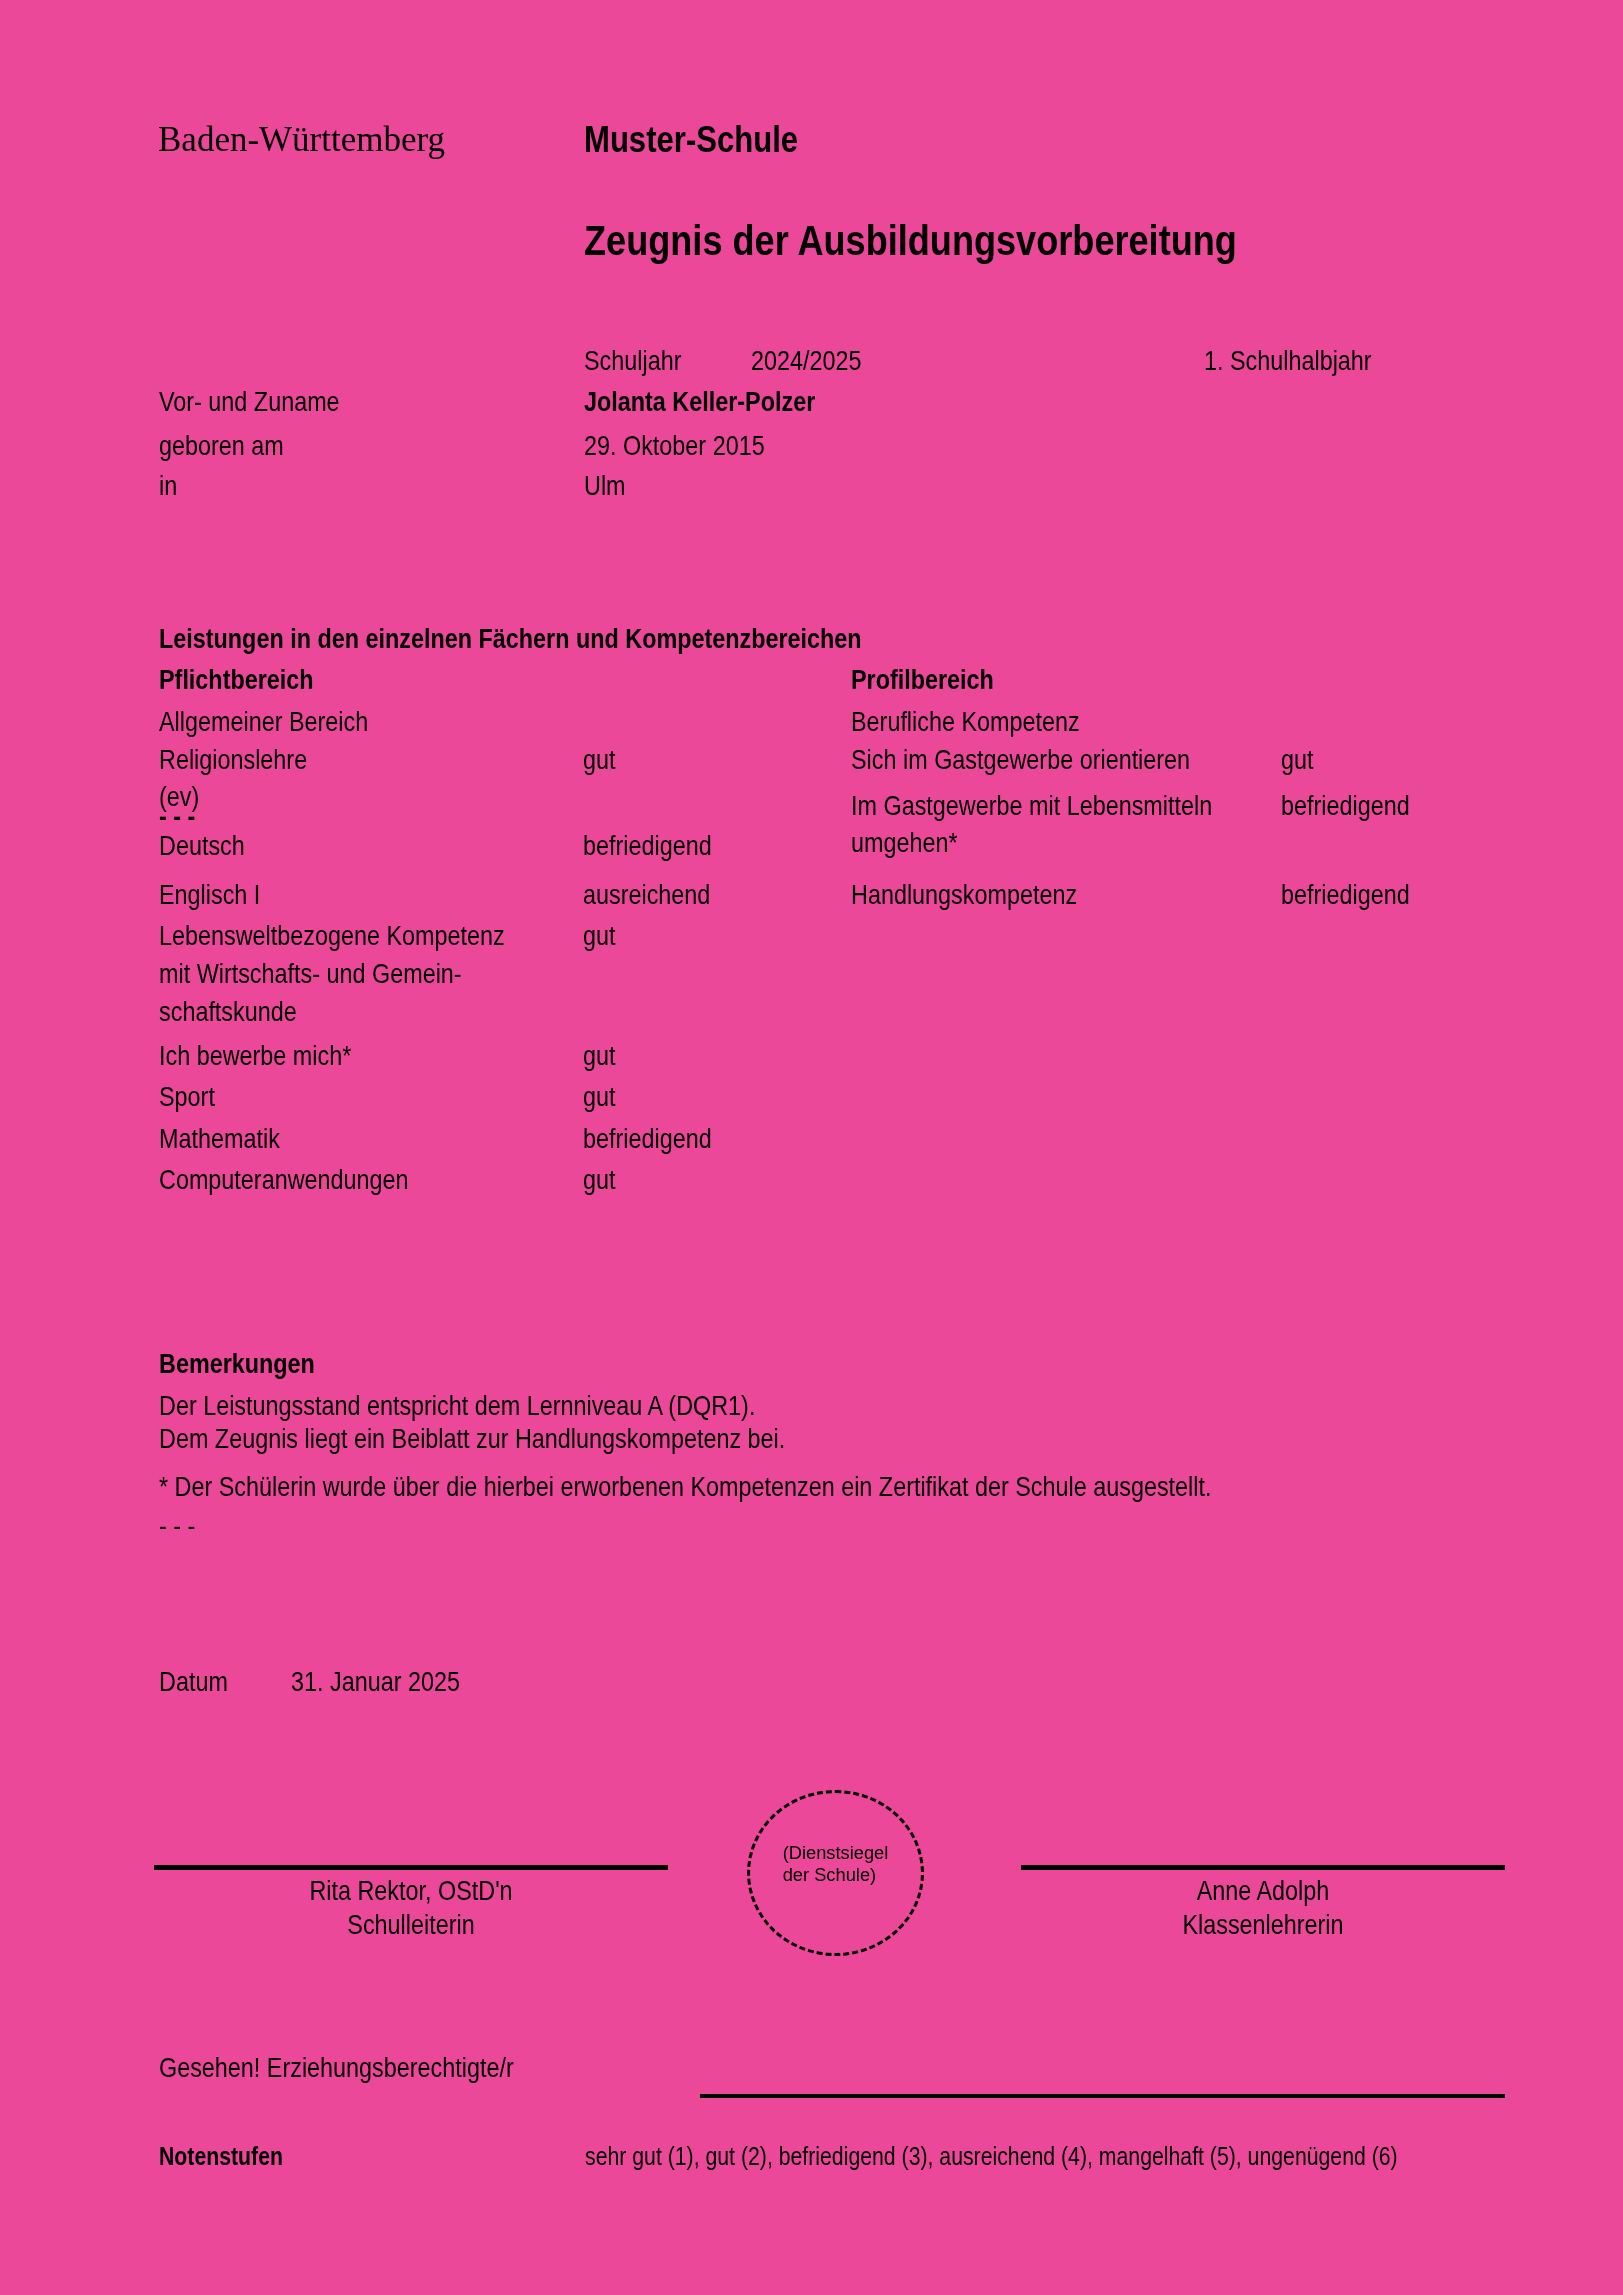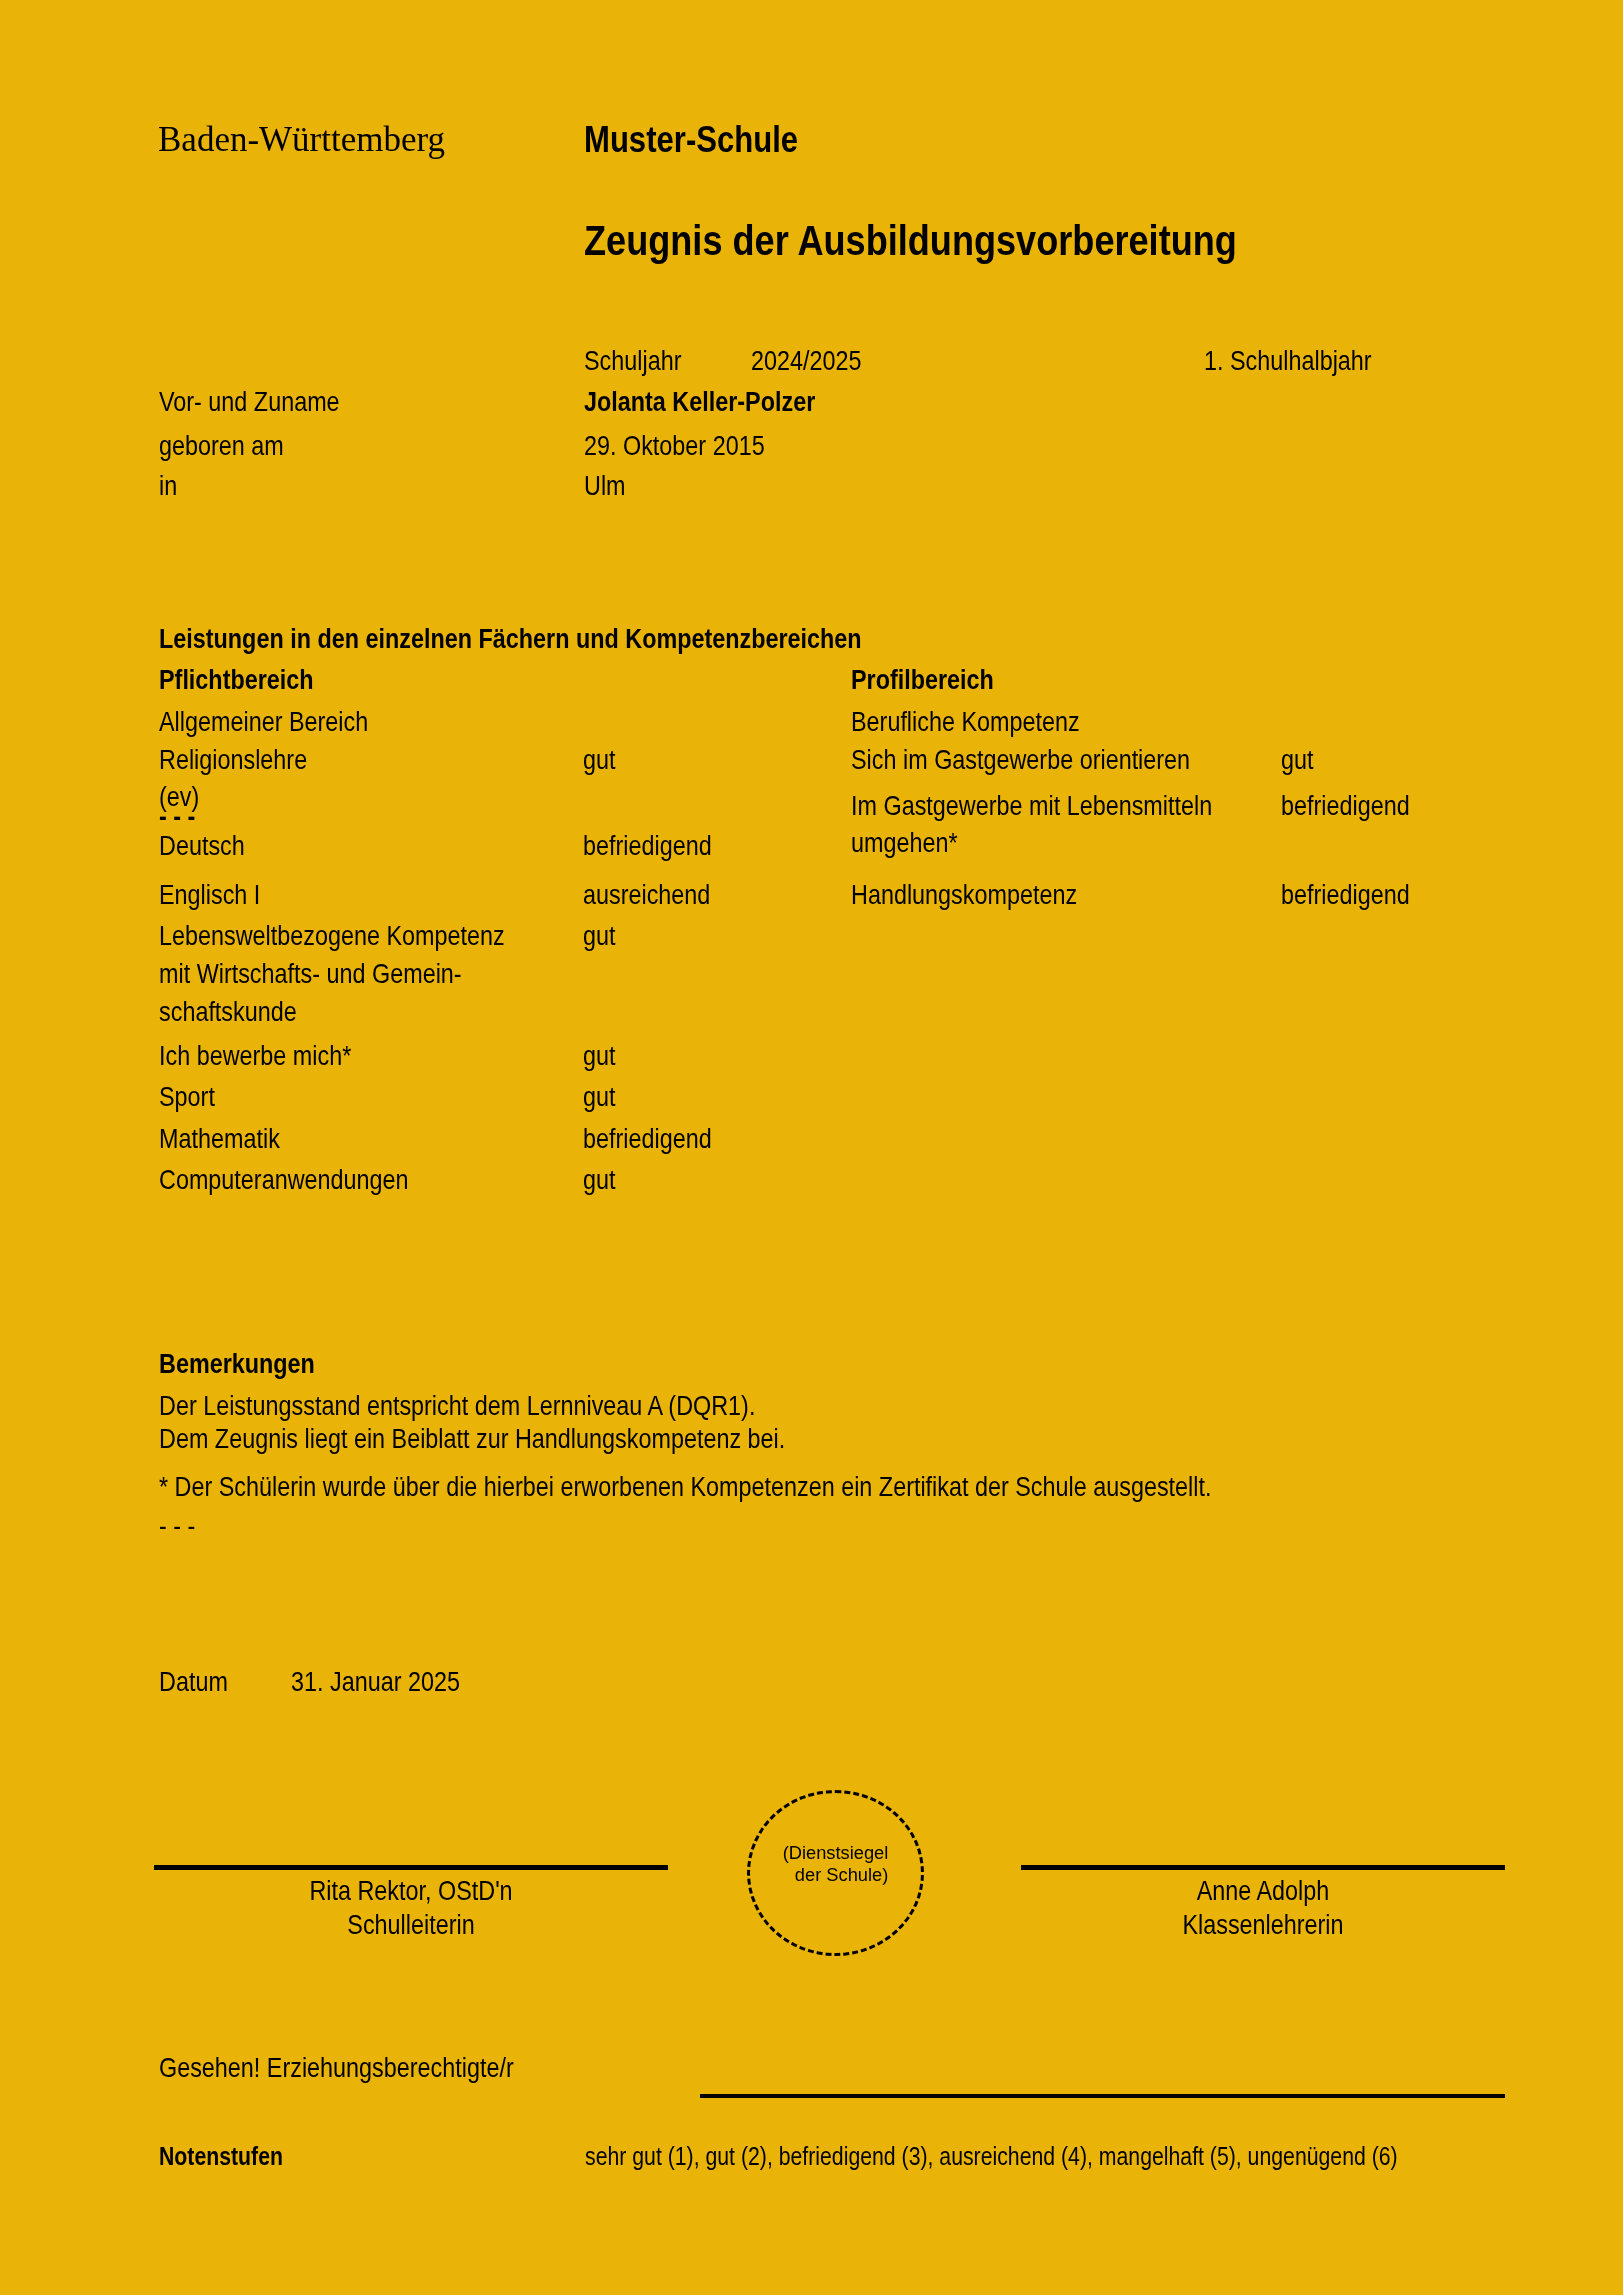--- a/index.html
+++ b/index.html
@@ -1,19 +1,19 @@
 <!DOCTYPE html>
 <html style="font-size:10.5px"><head>
 <meta charset="utf-8">
 <style>
   html,body{margin:0;padding:0;background:#e8e8e8;}
   .page{
     position:relative;
     width:1623px;height:2295px;
-    background:#eab308;
+    background:#ec4899;
     overflow:hidden;
     font-family:"Liberation Sans",sans-serif;
     color:#000;
   }
   .t{
     position:absolute;
     font-size:27.5px;
     line-height:38px;
     white-space:pre-line;
     transform:scaleX(0.85);
@@ -33,21 +33,21 @@
   .center{text-align:center;transform-origin:50% 0;}
   .line{position:absolute;background:#000;}
   .seal{
     position:absolute;
     border:3.9px dashed #000;
     border-radius:50%;
     display:flex;align-items:center;justify-content:center;
   }
   .seal-txt{
     font-size:18.3px;line-height:22px;
-    text-align:right;white-space:pre-line;
+    text-align:left;white-space:pre-line;
     margin-top:-18.3px;
   }
 </style>
 </head>
 <body>
 
 <div class="page">
 
   <div class="t serif" style="left:158px;top:120px">Baden-Württemberg</div>
   <div class="t b school" style="left:584px;top:120px">Muster-Schule</div>

